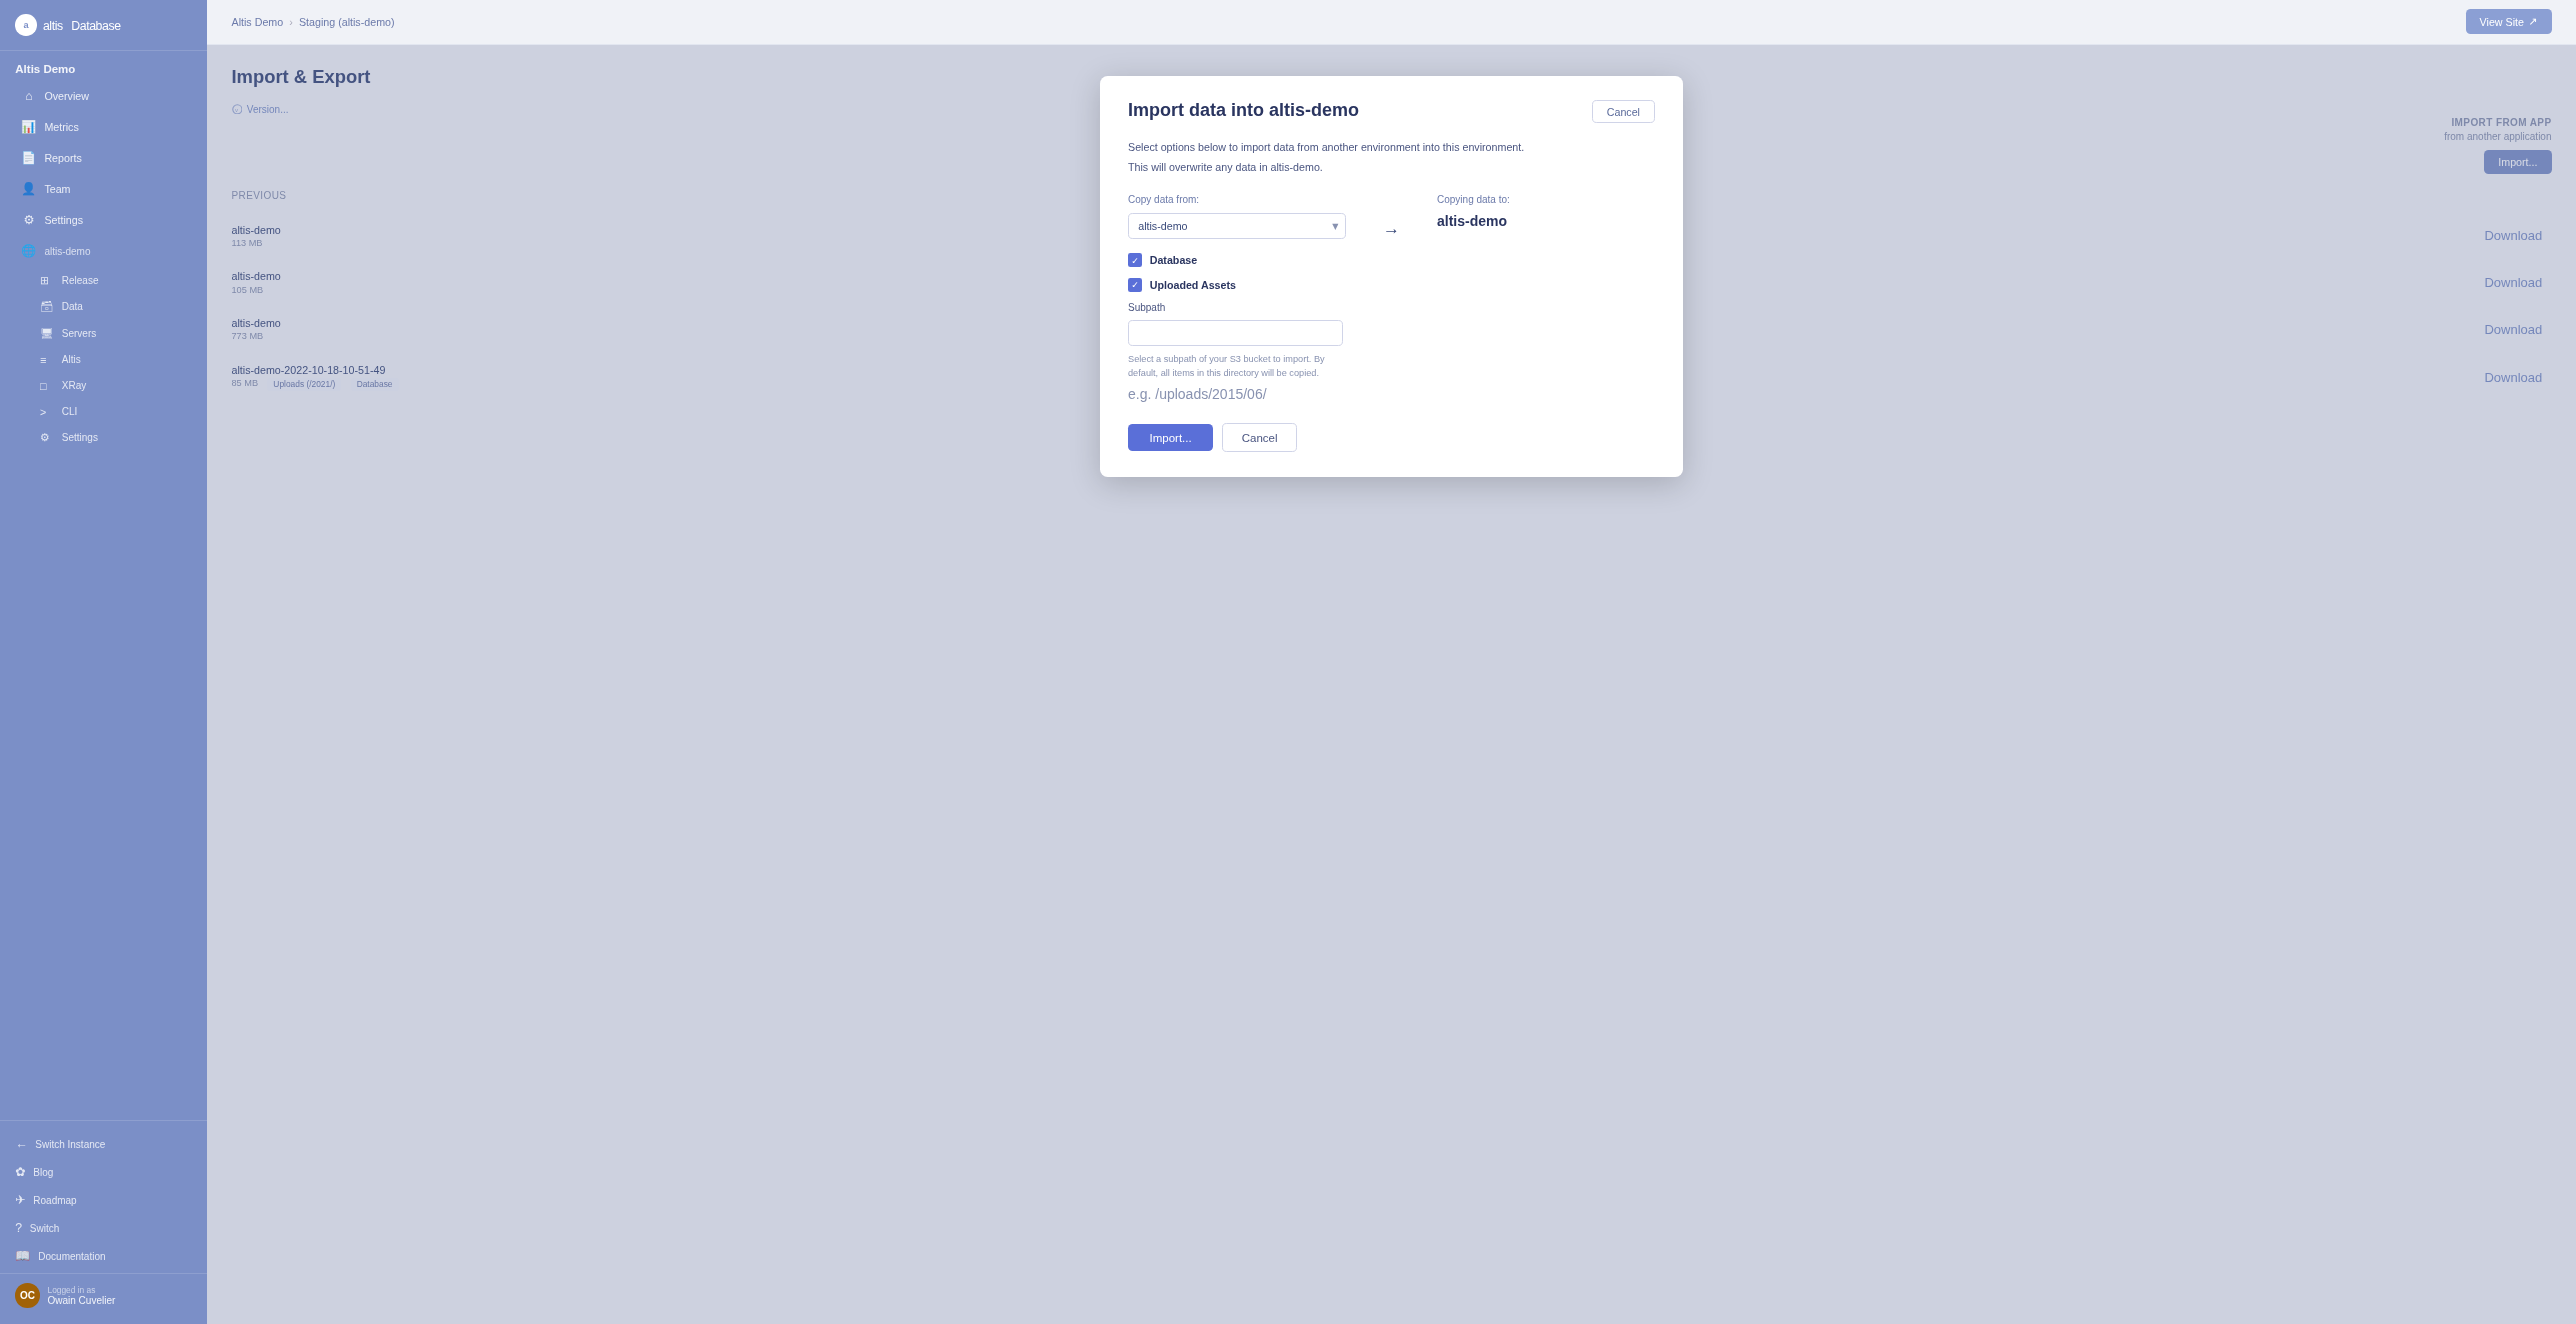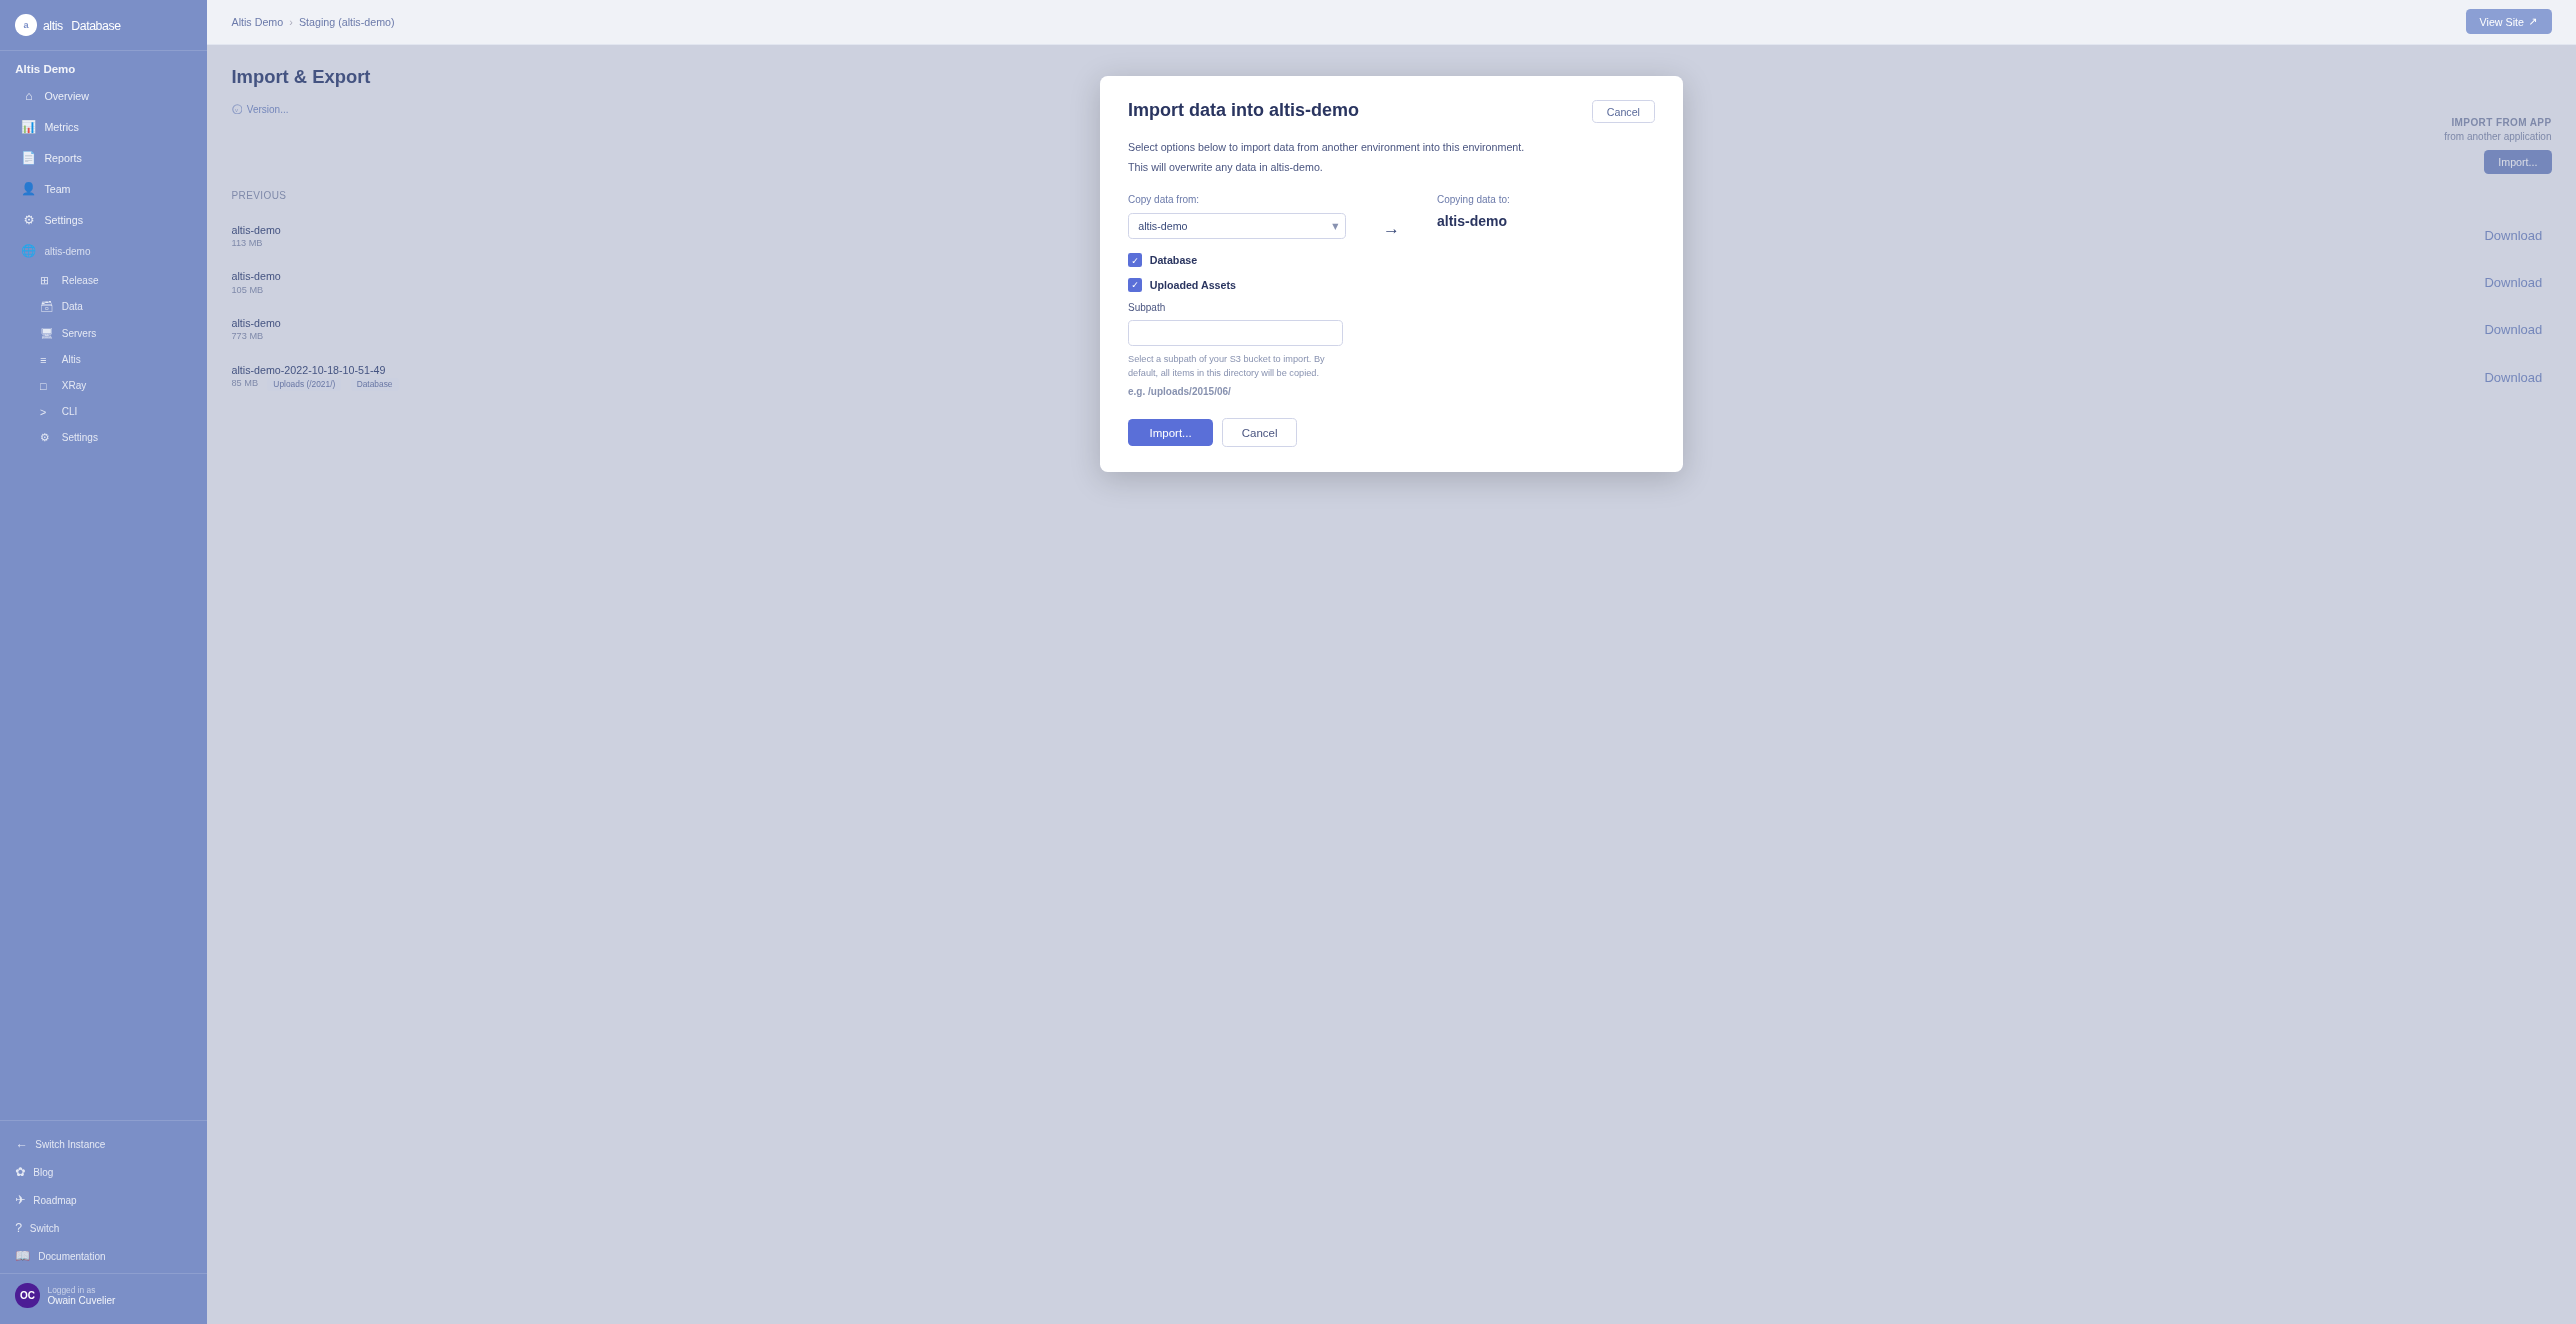--- a/index.html
+++ b/index.html
@@ -85,21 +85,21 @@
       align-items: center;
       gap: 7.7px;
       padding: 7px 15.3px;
       color: rgba(255,255,255,0.8);
       font-size: 10px;
       cursor: pointer;
     }
     .user-avatar {
       width: 24.5px; height: 24.5px;
       border-radius: 50%;
-      background: #4c1d95;
+      background: #a16207;
       display: flex; align-items: center; justify-content: center;
       font-size: 10px; font-weight: 600; color: #fff;
     }
     .user-info { display: flex; flex-direction: column; }
     .user-label { font-size: 8.4px; color: rgba(255,255,255,0.6); }
     .user-name { font-size: 10px; color: rgba(255,255,255,0.9); font-weight: 500; }
 
     
     .main {
       flex: 1;
@@ -307,21 +307,21 @@
     .subpath-label { font-size: 10px; color: #4a5580; margin-bottom: 6.1px; }
     .subpath-input {
       width: 215px;
       padding: 6.1px 9.2px;
       border: 0.8px solid #d0d4e8;
       border-radius: 4.6px;
       font-size: 10.7px;
       margin-bottom: 7.7px;
     }
     .subpath-hint { font-size: 9.2px; color: #8892b0; margin-bottom: 4.6px; line-height: 1.5; }
-    .subpath-example { font-size: 10px; color: #8892b0; font-weight: bold; }
+    .subpath-example { font-size: 14px; color: #8892b0; }
     .modal-footer {
       display: flex;
       align-items: center;
       gap: 9.2px;
       margin-top: 21.5px;
     }
     .modal-import-btn {
       background: #5a6fd8;
       color: #fff;
       border: none;

